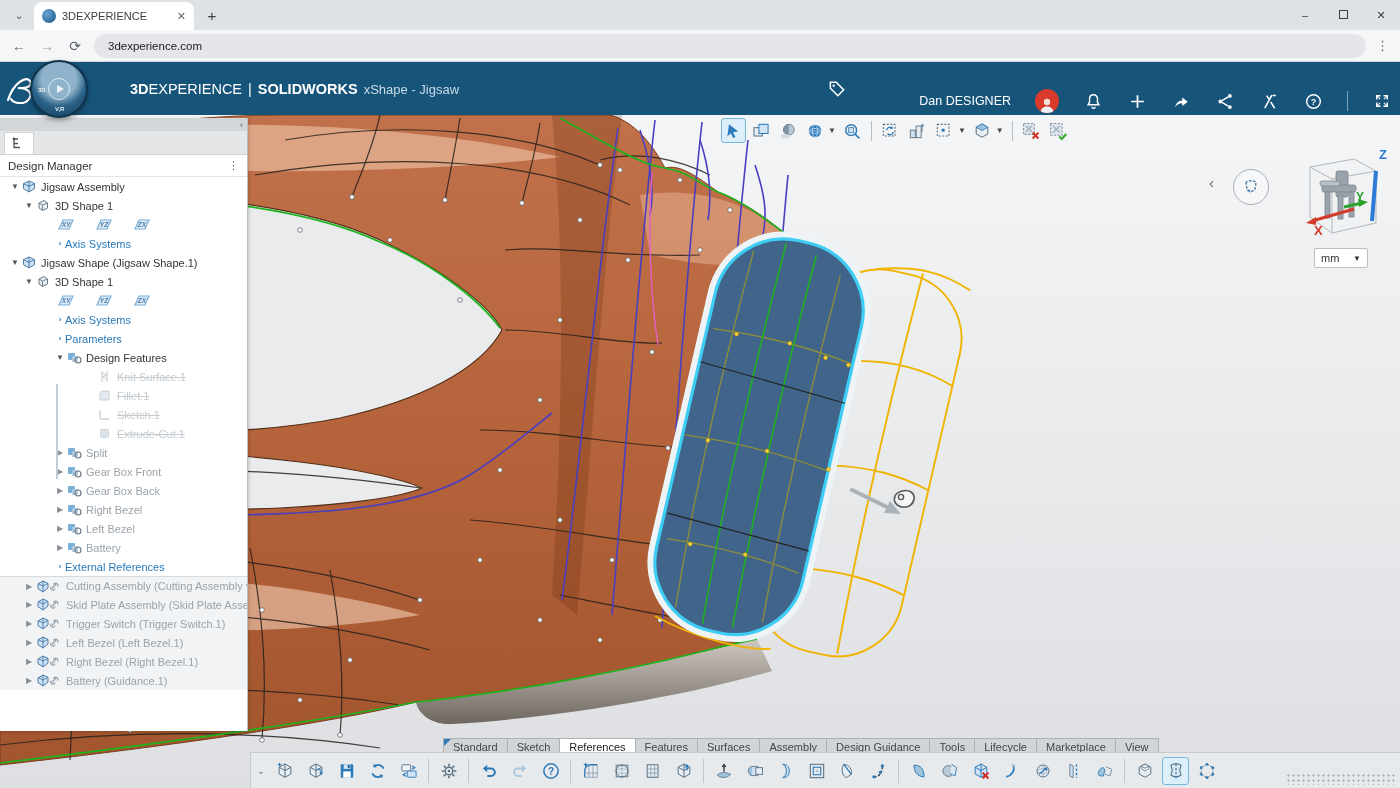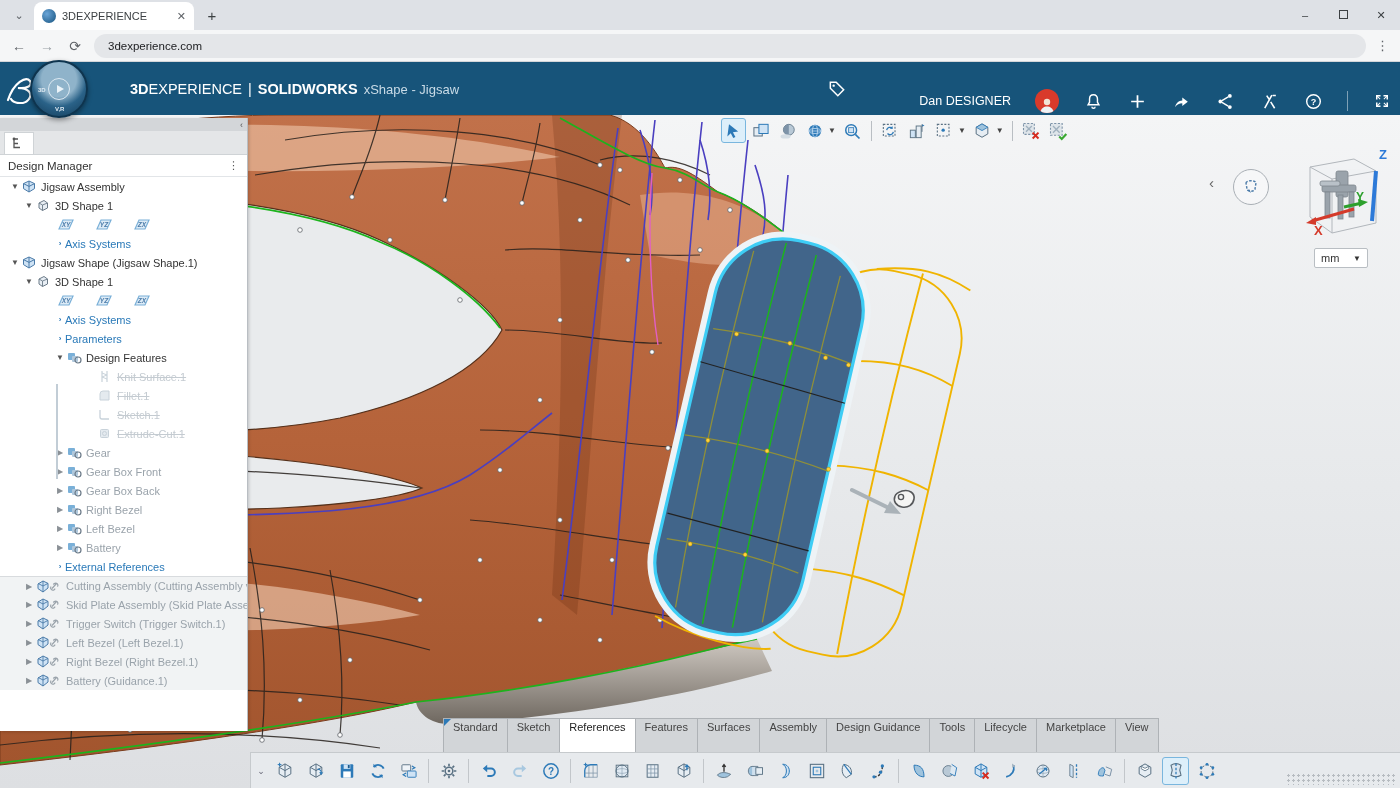--- a/index.html
+++ b/index.html
@@ -86,21 +86,21 @@
   .trow.dim .lab, .trow.dim2 .lab { color:#9aa3ab; }
   .trow.group2 { background:#f1f3f4; }
   .trow.group2-first { border-top:1px solid #d8dbde; }
   .selcap { position:absolute; left:54px; top:2px; width:6px; height:15px; border-radius:3px; background:#2d7ab8; }
   .branchline { position:absolute; left:56px; width:2px; background:#c2cdd6; }
   .planes { display:flex; gap:16px; }
   .planes .pw { display:flex; align-items:center; }
 
   
   .bottom-tabs { position:absolute; left:443px; bottom:36px; display:flex; align-items:flex-end; height:17px; }
-  .btt { height:34px; padding:2px 9px 0; font-size:11px; color:#444; background:#d2d5d8; border:1px solid #aeb2b6; border-bottom:none; border-right:none; position:relative; }
+  .btt { height:14px; padding:2px 9px 0; font-size:11px; color:#444; background:#d2d5d8; border:1px solid #aeb2b6; border-bottom:none; border-right:none; position:relative; }
   .btt:last-child { border-right:1px solid #aeb2b6; }
   .btt.active { background:#fff; color:#222; }
   .btt.flag::before { content:""; position:absolute; left:0; top:0; border-left:7px solid #2d7ab8; border-bottom:7px solid transparent; }
   .bottom-toolbar { position:absolute; left:250px; right:0; bottom:0; height:36px; background:#e7eaed; border-top:1px solid #c6cacd; border-left:1px solid #c6cacd; display:flex; align-items:center; padding-left:2px; }
   .bt-collapse { width:16px; height:30px; display:flex; align-items:center; justify-content:center; color:#667; font-size:9px; }
   .btbtn { width:27px; height:28px; border:1px solid transparent; border-radius:3px; display:flex; align-items:center; justify-content:center; margin:0 2px; }
   .btbtn.sel { background:#ddeffa; border-color:#79b6de; }
   .btsep { width:1px; height:24px; background:#c2c6ca; margin:0 4px; }
   .grip-dots { position:absolute; right:4px; bottom:3px; width:110px; height:12px; background-image:radial-gradient(#b6bbc0 1px, transparent 1.1px); background-size:5px 5px; }
 
@@ -675,21 +675,21 @@
         <div class="trow dim">
           <span style="width: 55px; flex: 0 0 auto;"></span>
           <span class="arrow closed">▶</span>
           <span class="ticon">
             <svg width="15" height="13" viewBox="0 0 15 13">
               <rect x="1" y="2" width="7" height="7" rx="1" fill="#7ab0d8"></rect>
               <rect x="5" y="5" width="6" height="6" rx="1" fill="#b0c8dc"></rect>
               <circle cx="11" cy="9" r="3" fill="none" stroke="#6b7a88" stroke-width="1.2"></circle>
             </svg>
           </span>
-          <span class="lab">Gear</span>
+          <span class="lab">Split</span>
         </div>
         <div class="trow dim">
           <span style="width: 55px; flex: 0 0 auto;"></span>
           <span class="arrow closed">▶</span>
           <span class="ticon">
             <svg width="15" height="13" viewBox="0 0 15 13">
               <rect x="1" y="2" width="7" height="7" rx="1" fill="#7ab0d8"></rect>
               <rect x="5" y="5" width="6" height="6" rx="1" fill="#b0c8dc"></rect>
               <circle cx="11" cy="9" r="3" fill="none" stroke="#6b7a88" stroke-width="1.2"></circle>
             </svg>

